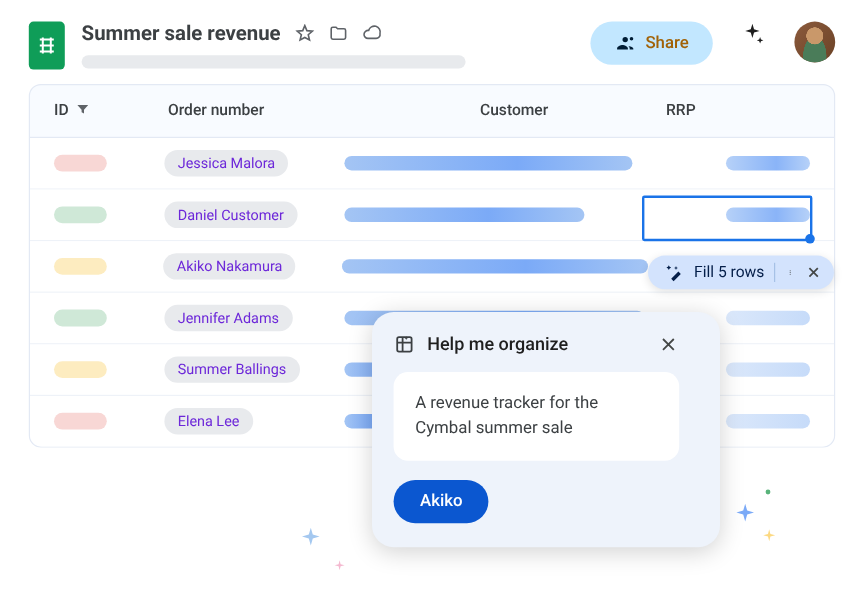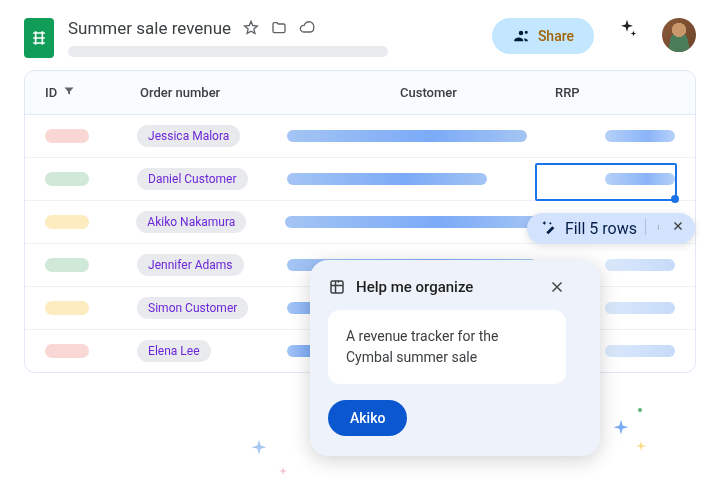--- a/index.html
+++ b/index.html
@@ -2,21 +2,21 @@
 <html><head>
 <meta charset="utf-8">
 <style>
 *{box-sizing:border-box;margin:0;padding:0;font-family:'Google Sans',Roboto,Arial,sans-serif}
 body{width:720px;height:500px;background:#fff;position:relative;overflow:hidden}
 .header{display:flex;align-items:flex-start;padding:18px 24px 12px 24px;gap:14px}
 .logo{width:30px;height:40px;background:#0f9d58;border-radius:4px;display:flex;align-items:center;justify-content:center;flex-shrink:0}
 .logo svg{width:20px;height:20px}
 .title-area{flex:1}
 .title-row{display:flex;align-items:center;gap:12px;margin-bottom:8px}
-.doc-title{font-size:17px;color:#3c4043;font-weight:400}
+.doc-title{font-size:17px;color:#3c4043;font-weight:700}
 .title-icon{width:16px;height:16px;color:#5f6368;display:flex;align-items:center;justify-content:center}
 .skeleton-bar{height:11px;background:#e8eaed;border-radius:6px;width:320px}
 .share-btn{background:#c2e7ff;border:none;border-radius:40px;padding:9px 20px;display:flex;align-items:center;gap:8px;font-size:14px;font-weight:500;color:#a16207;cursor:pointer}
 .sparkle-black{width:22px;height:22px;color:#1f1f1f;margin-left:8px;display:flex;align-items:center}
 .avatar{width:34px;height:34px;border-radius:50%;overflow:hidden;margin-left:10px;background:linear-gradient(135deg,#8b5a3c 0%,#6b4226 100%);position:relative}
 .avatar::before{content:"";position:absolute;inset:0;background:radial-gradient(circle at 50% 35%,#c9986a 25%,transparent 26%),radial-gradient(ellipse at 50% 85%,#4a7c59 40%,transparent 41%)}
 .table-wrap{background:#f8fbff;border:1px solid #e3e9f4;border-radius:10px;margin:0 24px;overflow:visible;position:relative}
 .thead{display:flex;padding:14px 20px;border-bottom:1px solid #e3e9f4}
 .th{font-size:13px;color:#3c4043;font-weight:500;display:flex;gap:6px}
 .th.id{width:95px}
@@ -33,21 +33,21 @@
 .cell-id{width:95px}
 .cell-cust{width:155px}
 .chip{background:#e8eaed;border-radius:14px;padding:4px 11px;font-size:12px;color:#6d28d9;display:inline-block}
 .cell-ord{width:260px}
 .blue-bar{height:12px;background:linear-gradient(90deg,#a4c5f4 0%,#7baaf7 60%,#a4c5f4 100%);border-radius:20px}
 .cell-rrp{width:140px;margin-left:auto;position:relative}
 .rrp-bar{height:12px;background:linear-gradient(90deg,#b6d1f8 0%,#8ab4f8 60%,#b6d1f8 100%);border-radius:20px;width:70px;float:right}
 .rrp-faded{background:linear-gradient(90deg,#dbe8fb 0%,#c6dbf9 100%)}
 .sel-cell{position:absolute;right:18px;top:92px;width:142px;height:38px;border:2px solid #1a73e8;border-radius:2px}
 .sel-handle{position:absolute;right:-4px;bottom:-4px;width:8px;height:8px;background:#1a73e8;border-radius:50%}
-.fill-pill{position:absolute;right:0px;top:142px;background:#d3e3fd;border-radius:30px;padding:6px 10px 6px 14px;display:flex;gap:8px;font-size:16px;color:#041e49;box-shadow:0 2px 8px rgba(0,0,0,.12)}
+.fill-pill{position:absolute;right:0px;top:142px;background:#d3e3fd;border-radius:30px;padding:6px 10px 6px 14px;display:flex;align-items:center;gap:8px;font-size:13px;color:#041e49;box-shadow:0 2px 8px rgba(0,0,0,.12)}
 .fill-pill .gen-icon{width:16px;height:16px;color:#041e49}
 .fill-pill .dots{width:16px;height:16px;color:#444746;border-left:1px solid #a6c1e6;padding:2px 0 2px 10px;cursor:pointer}
 .fill-pill .close-sm{width:14px;height:14px;color:#444746;cursor:pointer;margin-left:2px}
 .panel{position:absolute;left:310px;top:260px;width:290px;background:#eef3fb;border-radius:18px;padding:18px 34px 20px 18px;box-shadow:0 4px 20px rgba(0,0,0,.18)}
 .panel-head{display:flex;align-items:center;gap:10px;margin-bottom:14px}
 .panel-head .picon{width:18px;height:18px;color:#3c4043}
 .panel-title{font-size:15px;color:#1f1f1f;font-weight:500;flex:1}
 .panel-close{width:18px;height:18px;color:#444746;cursor:pointer}
 .prompt-box{background:#fff;border-radius:12px;padding:16px 18px;font-size:14px;color:#3c4043;line-height:1.5;margin-bottom:16px}
 .create-btn{background:#0b57d0;color:#fff;border:none;border-radius:30px;padding:10px 22px;font-size:14px;font-weight:500;cursor:pointer}
@@ -164,21 +164,21 @@
           <div class="blue-bar" style="width:250px"></div>
         </div>
         <div class="cell-rrp">
           <div class="rrp-bar rrp-faded"></div>
         </div>
       </div>
       <div class="trow">
         <div class="cell-id">
           <div class="id-pill id-yellow"></div>
         </div>
-        <div class="cell-cust"><span class="chip">Simon Customer</span></div>
+        <div class="cell-cust"><span class="chip">Summer Ballings</span></div>
         <div class="cell-ord">
           <div class="blue-bar" style="width:60px"></div>
         </div>
         <div class="cell-rrp">
           <div class="rrp-bar rrp-faded"></div>
         </div>
       </div>
       <div class="trow">
         <div class="cell-id">
           <div class="id-pill id-red"></div>

